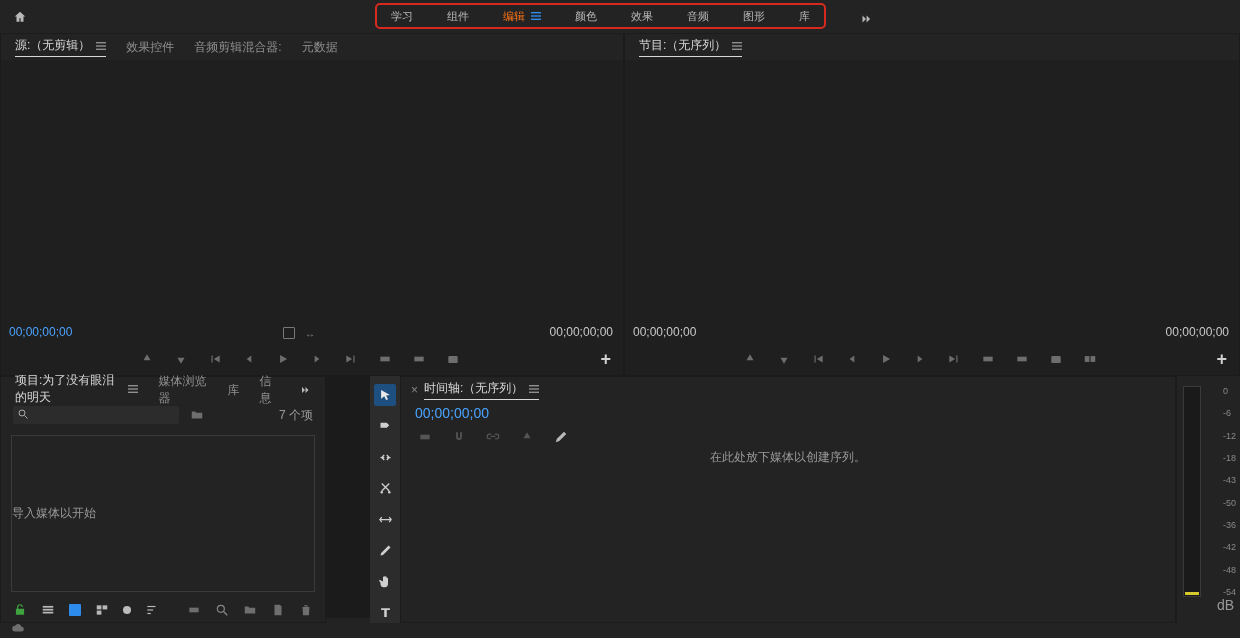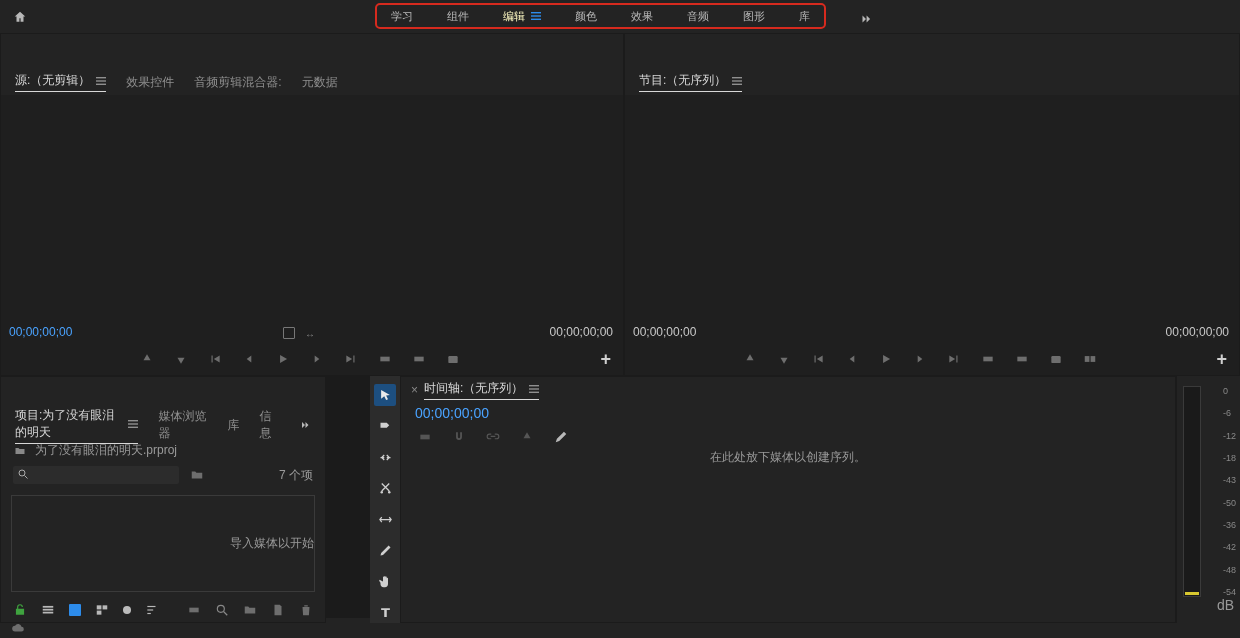--- a/index.html
+++ b/index.html
@@ -6,30 +6,30 @@
   *{box-sizing:border-box;}
   .icon-svg{width:14px;height:14px;fill:#b8b8b8;display:block;}
   .icon-wrap{width:20px;height:20px;display:flex;align-items:center;justify-content:center;cursor:pointer;}
   .dim .icon-svg{fill:#6e6e6e;}
 
   
   #topbar{height:33px;background:#232323;display:flex;align-items:center;position:relative;}
   #home-btn{margin-left:10px;}
   #ws-row{position:absolute;left:375px;top:3px;height:26px;display:flex;align-items:center;gap:34px;padding:0 14px;border:2px solid #d62a1e;border-radius:5px;}
   #ws-row .ws{color:#b8b8b8;cursor:pointer;font-size:11px;display:flex;align-items:center;gap:6px;text-align:right;}
-  #ws-row .ws.active{color:#fef9c3;}
+  #ws-row .ws.active{color:#f97316;}
   #ws-row .ws .ham{display:inline-block;}
   .ham svg{width:10px;height:8px;fill:#2d8ceb;}
   #ws-chevron{position:absolute;left:856px;top:9px;}
 
   
   #grid{display:grid;grid-template-columns:624px 616px;grid-template-rows:343px 1fr;height:calc(638px - 33px - 20px);}
 
   .panel{background:#232323;display:flex;flex-direction:column;position:relative;border:1px solid #1b1b1b;}
-  .panel-tabs{height:26px;display:flex;align-items:center;gap:20px;padding:0 14px;font-size:12px;color:#8f8f8f;margin-top:35px;}
+  .panel-tabs{height:26px;display:flex;align-items:center;gap:20px;padding:0 14px;font-size:12px;color:#8f8f8f;}
   .tab{cursor:pointer;display:flex;align-items:center;gap:6px;}
   .tab.active{color:#d8d8d8;border-bottom:1px solid #d8d8d8;padding-bottom:2px;}
   .tab .ham2 svg{width:10px;height:8px;fill:#8f8f8f;}
   .panel-body{flex:1;background:#1f1f1f;position:relative;}
 
   
   .tc-left{position:absolute;left:8px;bottom:36px;color:#4aa3ff;}
   .tc-right{position:absolute;right:10px;bottom:36px;color:#c9c9c9;}
   #program .tc-left{color:#c9c9c9;}
   .tc-mono{color:#c9c9c9;}
@@ -44,21 +44,21 @@
 
   
   #project{display:flex;flex-direction:column;}
   #project .tab.more{margin-left:auto;}
   #proj-header{display:flex;align-items:center;gap:8px;padding:4px 12px;color:#9a9a9a;}
   #proj-search-row{display:flex;align-items:center;gap:8px;padding:2px 12px 6px;}
   #proj-search{flex:0 0 160px;height:18px;background:#2c2c2c;border:none;border-radius:2px;color:#ccc;padding:0 18px 0 6px;font-size:11px;}
   .search-wrap{position:relative;}
   .search-wrap .mag{position:absolute;left:4px;top:2px;}
   #proj-count{margin-left:auto;color:#9a9a9a;}
-  #proj-drop{flex:1;margin:4px 10px 6px 10px;border:1px solid #3a3a3a;display:flex;align-items:center;justify-content:flex-end;color:#9a9a9a;}
+  #proj-drop{flex:1;margin:4px 10px 6px 10px;border:1px solid #3a3a3a;display:flex;align-items:center;justify-content:flex-start;color:#9a9a9a;}
   #proj-bottom{height:24px;display:flex;align-items:center;gap:14px;padding:0 12px;}
   #proj-bottom .gap{flex:1;}
   .zoom-track{width:58px;height:2px;background:#555;position:relative;}
   .zoom-handle{position:absolute;left:0;top:-3px;width:8px;height:8px;border-radius:50%;background:#bbb;}
   .unlock svg{fill:#3fa33f;}
   .blue-sq{background:#2d8ceb;width:12px;height:12px;border-radius:1px;}
 
   
   #lower-right{display:flex;}
 
@@ -293,26 +293,20 @@
       </span>
       <span class="tab">媒体浏览器</span>
       <span class="tab">库</span>
       <span class="tab">信息</span>
       <span class="tab more">
           <svg class="icon-svg" style="width:12px;height:12px" viewBox="0 0 24 24">
             <path d="M6 6l6 6-6 6V6zm7 0l6 6-6 6V6z"></path>
           </svg>
         </span>
     </div>
-    <div id="proj-header">
-      <svg class="icon-svg" style="width:14px;height:12px;fill:#888" viewBox="0 0 24 24">
-          <path d="M3 6h6l2 2h10v10H3z"></path>
-        </svg>
-      <span>为了没有眼泪的明天.prproj</span>
-    </div>
     <div id="proj-search-row">
       <div class="search-wrap">
         <svg class="icon-svg mag" style="width:12px;height:12px;fill:#aaa" viewBox="0 0 24 24">
             <circle cx="10" cy="10" r="6" fill="none" stroke="#aaa" stroke-width="2"></circle>
             <line x1="15" y1="15" x2="21" y2="21" stroke="#aaa" stroke-width="2"></line>
           </svg>
         <input id="proj-search" placeholder="" style="">
       </div>
       <span class="icon-wrap dim">
           <svg class="icon-svg" viewBox="0 0 24 24">

